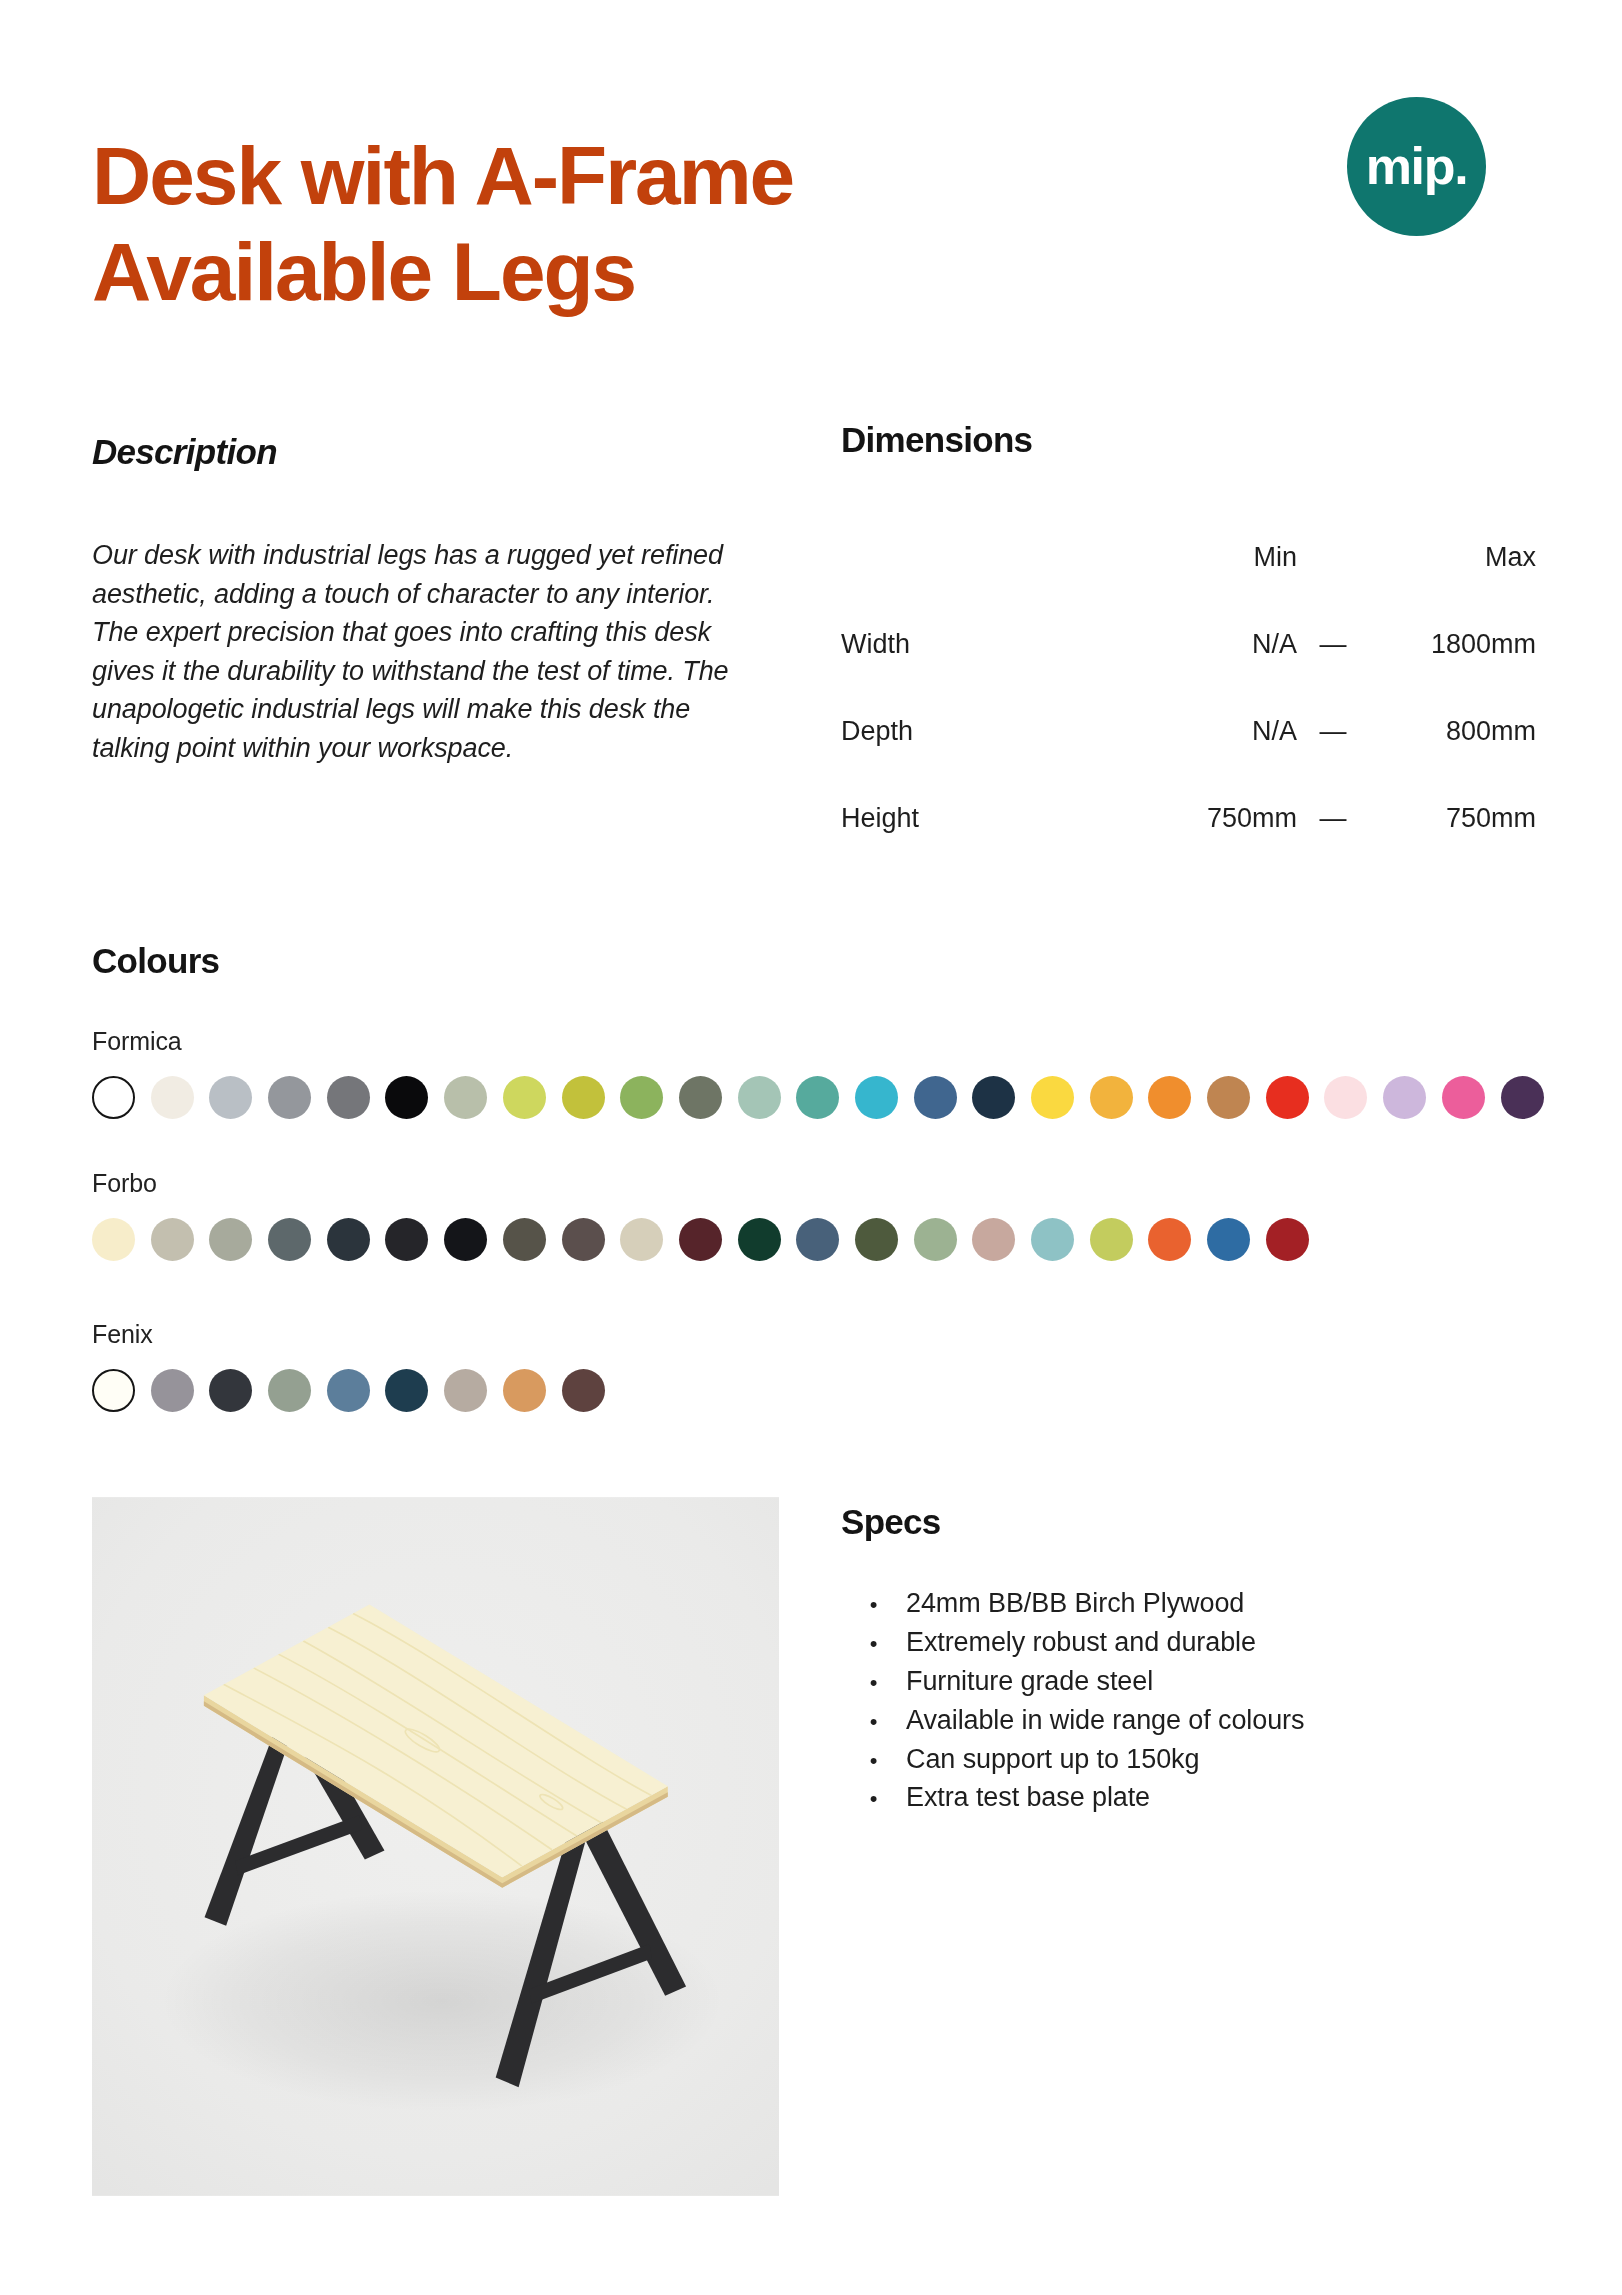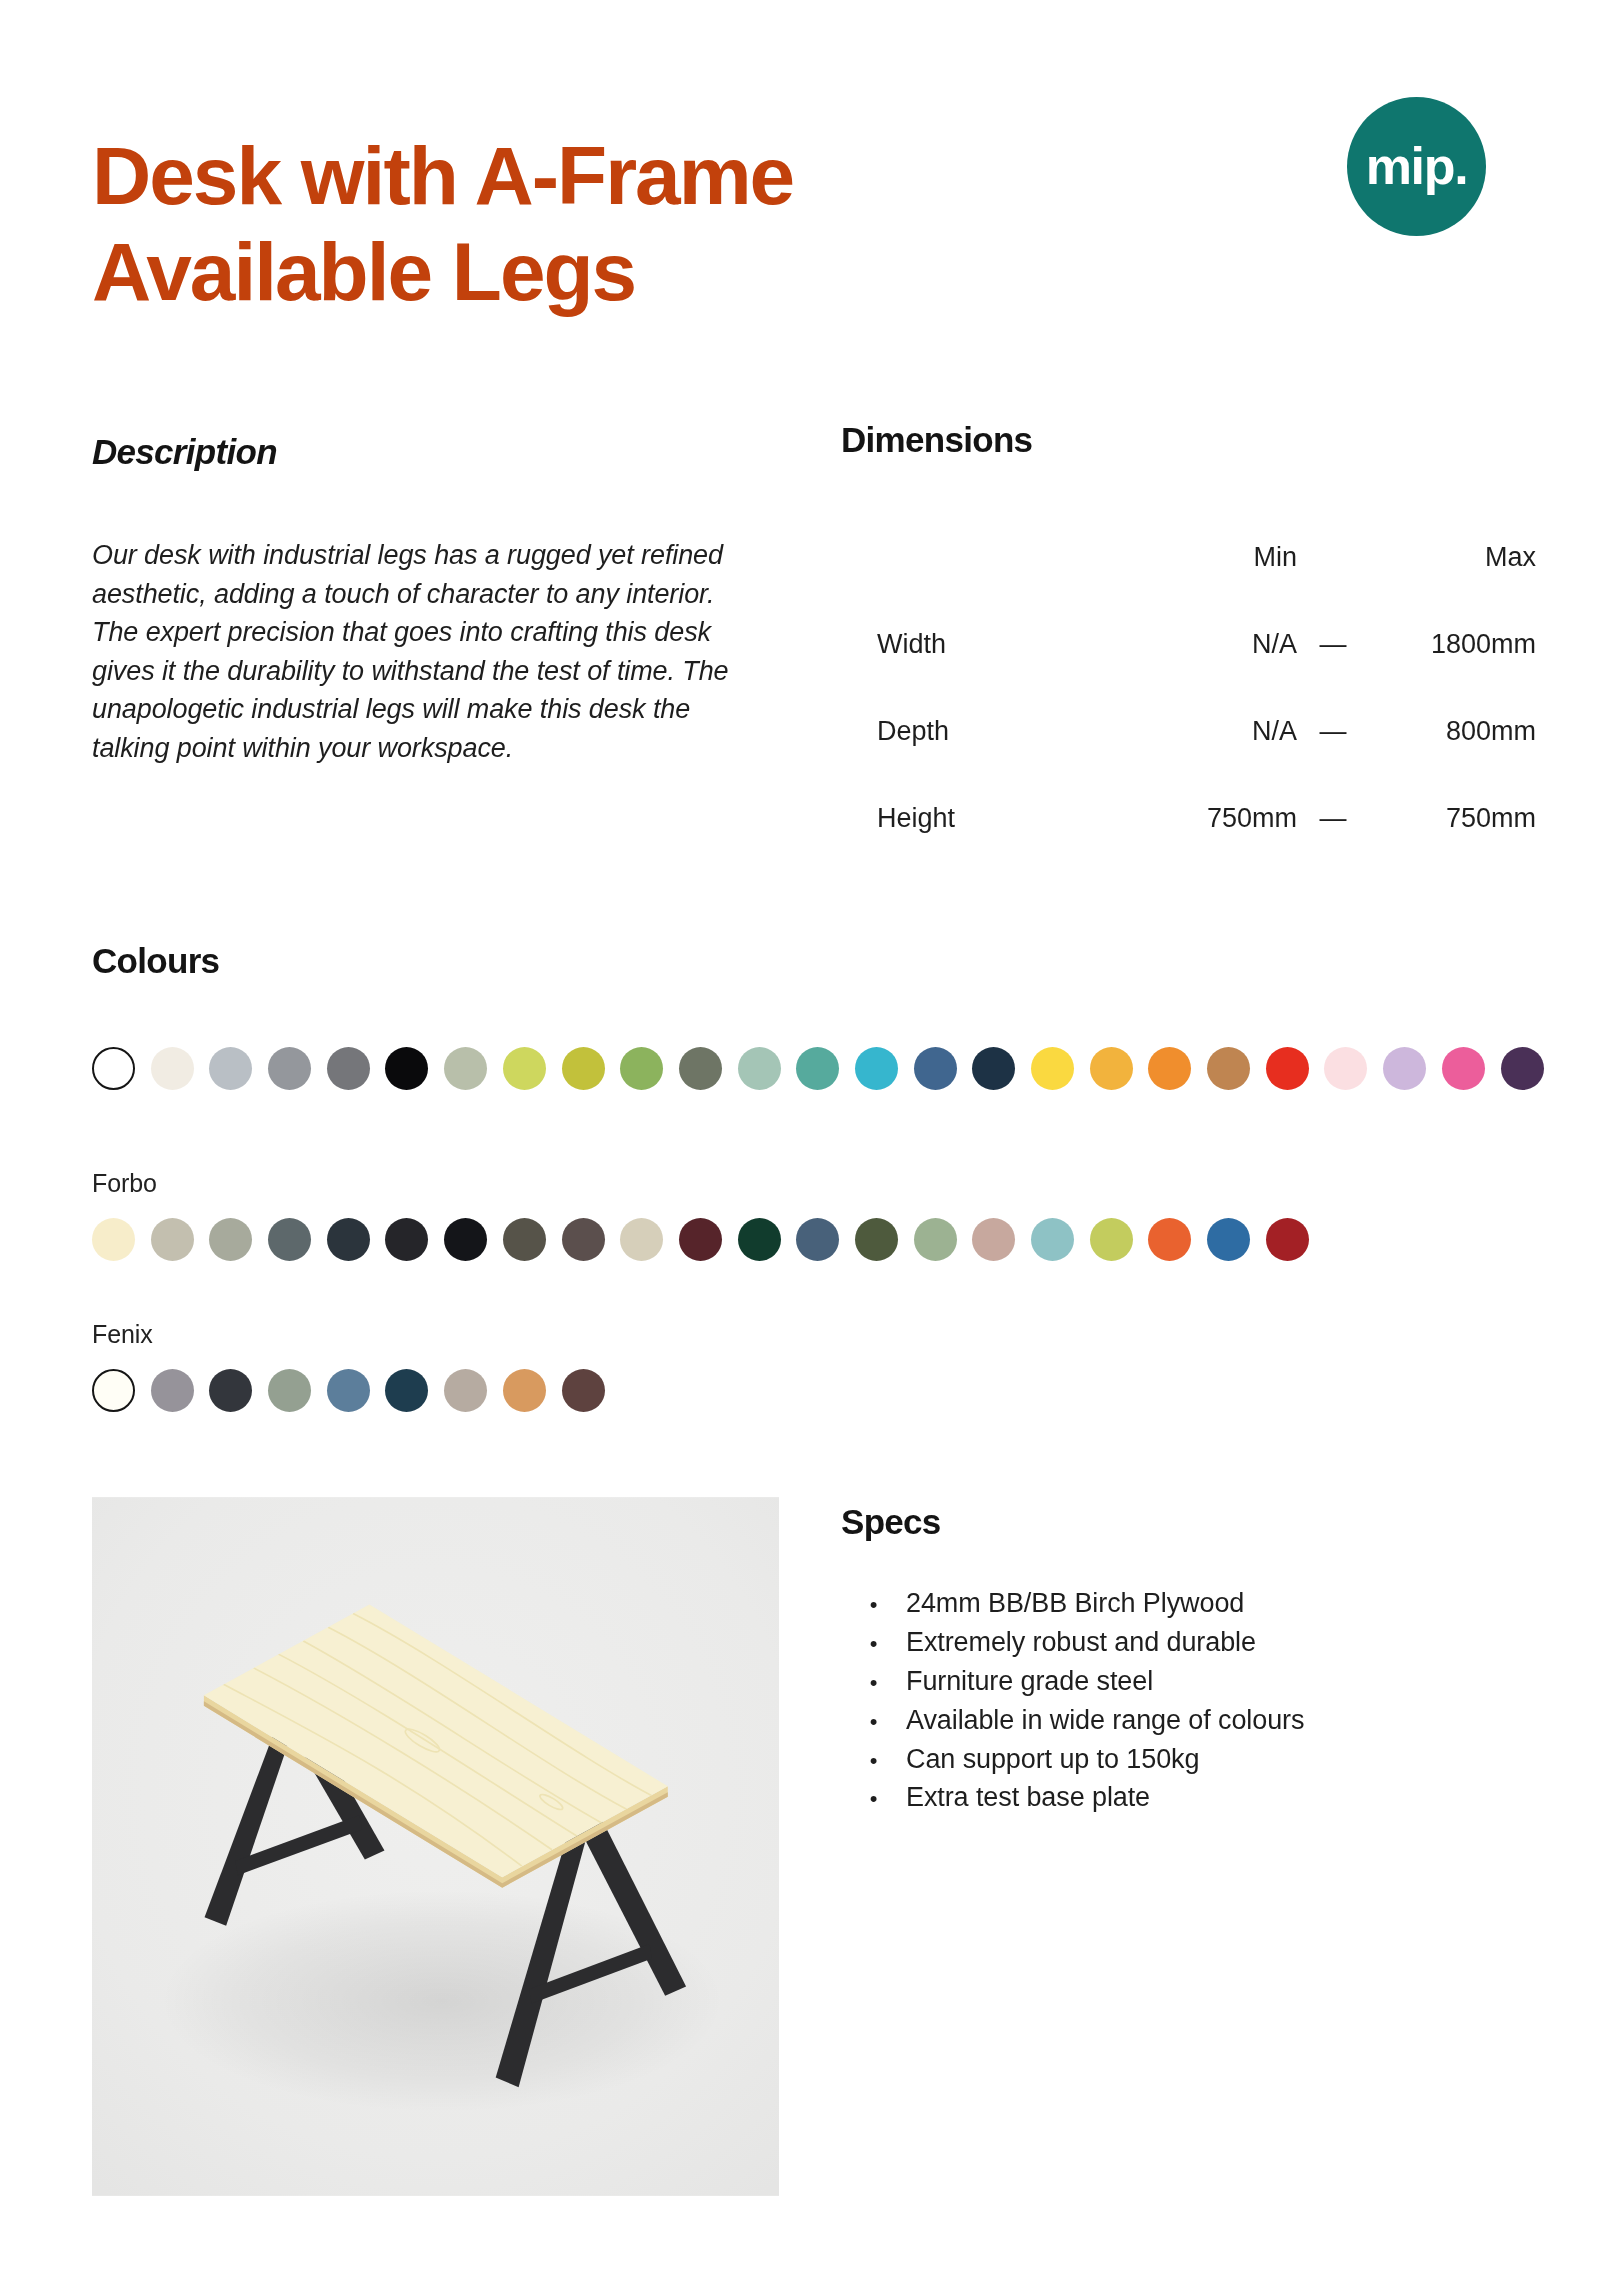--- a/index.html
+++ b/index.html
@@ -26,21 +26,21 @@
   .h2{
     font-size:35px;font-weight:bold;color:#141414;letter-spacing:-0.7px;
   }
   
   .desc{position:absolute;left:92px;top:432px;width:661px;font-style:italic;}
   .desc p{
     margin:64px 0 0 0;font-size:27px;line-height:1.43;letter-spacing:-0.1px;color:#1e1e1e;
   }
   
   .dims{position:absolute;left:841px;top:420px;width:695px;}
-  .dim-grid{display:grid;grid-template-columns:1fr 157px 72px 167px;align-items:baseline;margin-left:36px;}
+  .dim-grid{display:grid;grid-template-columns:1fr 157px 72px 167px;align-items:baseline;}
   .dim-head{margin-top:82px;font-size:27px;color:#1e1e1e;}
   .dim-head .min,.dim-head .max{text-align:right;}
   .dim-row{margin-top:56px;font-size:27px;color:#1e1e1e;}
   .dim-row .label{text-align:left;}
   .dim-row .min,.dim-row .max{text-align:right;}
   .dim-row .dash,.dim-head .dash{text-align:center;}
   
   .colours-h{position:absolute;left:92px;top:941px;}
   .colour-group{position:absolute;left:92px;}
   .colour-group .group-label{font-size:25px;color:#222;letter-spacing:-0.1px;}
@@ -107,20 +107,21 @@
         <span class="min">750mm</span>
         <span class="dash">—</span>
         <span class="max">750mm</span>
       </div>
     </div>
 </div>
 
 <div class="colours-h h2">Colours</div>
 <div>
     <div class="colour-group" style="top: 1027px;">
+      <div class="group-label">Formica</div>
       <div class="swatch-row">
         <span class="swatch outlined" title="#ffffff" style="background: rgb(255, 255, 255);"></span>
         <span class="swatch" title="#f1ece3" style="background: rgb(241, 236, 227);"></span>
         <span class="swatch" title="#b9bfc5" style="background: rgb(185, 191, 197);"></span>
         <span class="swatch" title="#94979c" style="background: rgb(148, 151, 156);"></span>
         <span class="swatch" title="#75767a" style="background: rgb(117, 118, 122);"></span>
         <span class="swatch" title="#0a0a0c" style="background: rgb(10, 10, 12);"></span>
         <span class="swatch" title="#b8bfaa" style="background: rgb(184, 191, 170);"></span>
         <span class="swatch" title="#ced75e" style="background: rgb(206, 215, 94);"></span>
         <span class="swatch" title="#c2c13b" style="background: rgb(194, 193, 59);"></span>

